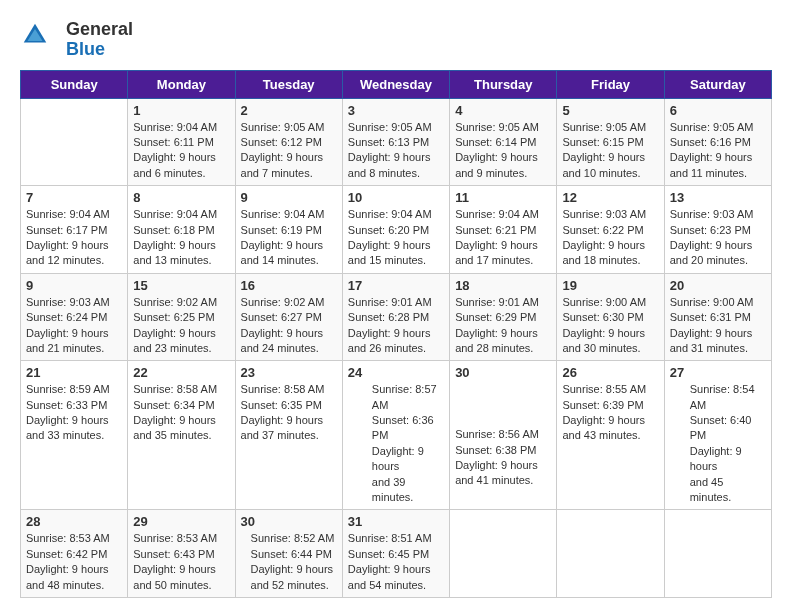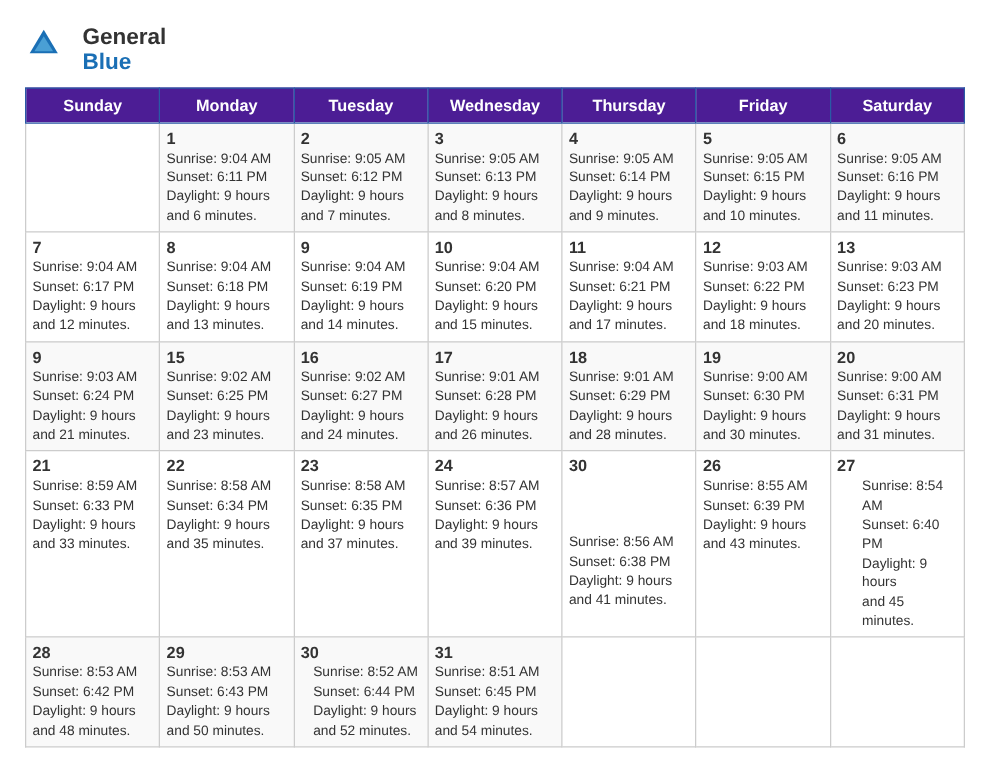--- a/index.html
+++ b/index.html
@@ -283,21 +283,21 @@
         </td>
         <td>
           <span class="day-num">23</span>
           <div class="day-info" style="white-space: pre-line;">Sunrise: 8:58 AM
 Sunset: 6:35 PM
 Daylight: 9 hours
 and 37 minutes.</div>
         </td>
         <td>
           <span class="day-num">24</span>
-          <div class="day-info" style="white-space: pre-line;">Sunrise: 8:57 AM
+          <div class="day-info" style="white-space: pre-line; margin-left: 24px;">Sunrise: 8:57 AM
 Sunset: 6:36 PM
 Daylight: 9 hours
 and 39 minutes.</div>
         </td>
         <td>
           <span class="day-num">30</span>
           <div class="day-info" style="white-space: pre-line; margin-top: 47px;">Sunrise: 8:56 AM
 Sunset: 6:38 PM
 Daylight: 9 hours
 and 41 minutes.</div>

